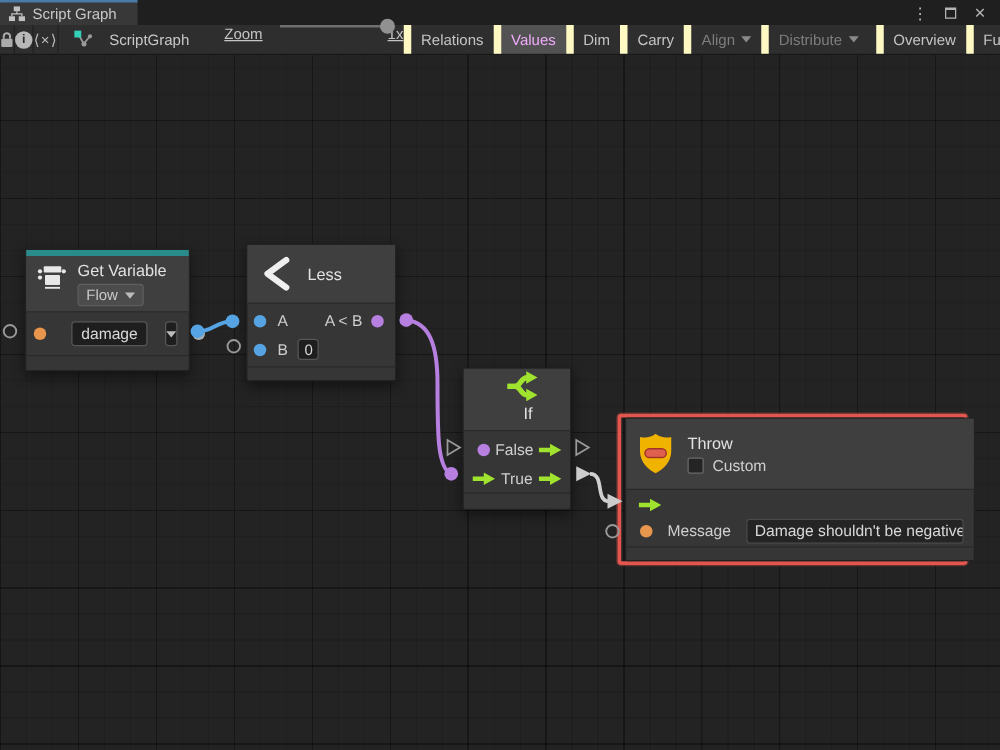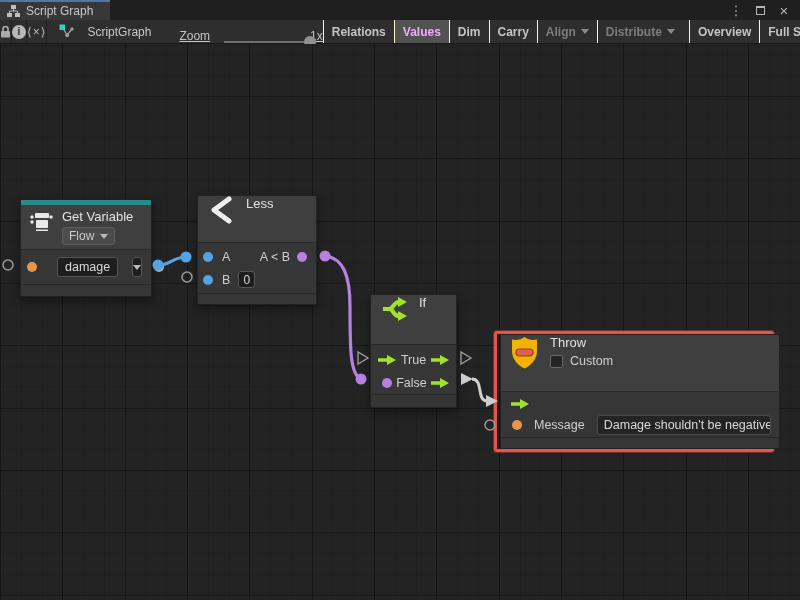--- a/index.html
+++ b/index.html
@@ -23,46 +23,46 @@
   
   .toolbar { position:absolute; left:0; top:20px; width:800px; height:24px;
              background:#2e2e2e; border-bottom:1px solid #191919;
              display:flex; align-items:stretch; font-size:12px; color:#c4c4c4; }
   .tb-btn { display:flex; align-items:center; justify-content:center;
             border-right:1px solid #202020; padding:0 8px; white-space:nowrap; }
   .tb-btn.square { width:24px; padding:0; }
   .tb-btn.wide { width:76px; padding:0; }
   .tb-btn.active { background:#525252; color:#f0abfc; }
   .tb-btn.disabled { color:#7d7d7d; }
-  .tb-seg { border-left:1px solid #fef9c3; border-right:none;font-weight:bold; }
+  .tb-seg { border-left:6px solid #fef9c3; border-right:none; }
   .tb-label { display:flex; align-items:center; gap:6px; padding:0 8px; }
   .caret { width:0; height:0; border-left:4px solid transparent; border-right:4px solid transparent;
            border-top:5px solid #8a8a8a; margin-left:5px; }
-  .zoom-wrap { display:flex; align-items:flex-end; margin-left:20px;text-decoration:underline; }
+  .zoom-wrap { display:flex; align-items:flex-start; margin-left:20px;text-decoration:underline; }
   .zoom-track { position:relative; width:86px; height:2px; background:#6f6f6f; margin-left:14px; }
   .zoom-handle { position:absolute; right:-6px; top:-5px; width:12px; height:12px;
                  border-radius:50%; background:#919191; }
   .zoom-val { color:#c4c4c4; }
   .gap { width:6px; }
 
   
   .canvas { position:absolute; left:0; top:44px; width:800px; height:556px;
             background-color:#232323;
             background-image:
               repeating-linear-gradient(to right,  rgba(0,0,0,0.10) 0 1px, transparent 1px 20.78px),
               repeating-linear-gradient(to bottom, rgba(0,0,0,0.10) 0 1px, transparent 1px 20.78px),
               repeating-linear-gradient(to right,  rgba(0,0,0,0.30) 0 1px, transparent 1px 62.33px),
               repeating-linear-gradient(to bottom, rgba(0,0,0,0.30) 0 1px, transparent 1px 62.33px);
             background-position: 0 0, 0 10.4px, 0 0, 0 52px; }
 
   
   .node { position:absolute; background:#363636; border:1px solid #222;
           border-radius:2px; box-shadow:0 4px 10px rgba(0,0,0,0.45); }
   .node-header { background:#3f3f3f; border-bottom:1px solid #282828;
-                 display:flex; align-items:flex-start; }
+                 display:flex; align-items:center; }
   .node-footer { border-top:1px solid #282828; }
   .port-dot { width:10px; height:10px; border-radius:50%; flex:0 0 auto; }
   .row { display:flex; align-items:center; }
   .vbox { background:#1e1e1e; border:1px solid #565656; border-radius:3px;
           color:#d8d8d8; display:flex; align-items:center; }
   .title-txt { color:#e2e2e2; font-size:13px; }
   .lbl { color:#cfcfcf; font-size:12.5px; }
 
   
   .gv { left:20px; top:155px; width:132px; }
@@ -82,21 +82,21 @@
   
   .less { left:197px; top:151px; width:120px; }
   .less-head { height:47px; padding-left:10px; }
   .less-body { padding:2px 0 2px 0; }
   .less-row { height:23px; padding:0 9px 0 5px; }
   .less-foot { height:11px; }
   .zero-box { width:17px; height:17px; justify-content:center; margin-left:8px; font-size:12px; }
 
   
   .ifn { left:370px; top:250px; width:87px; }
-  .if-head { height:50px; padding-left:9px; }
+  .if-head { height:50px; padding-left:9px;flex-direction:column; }
   .if-body { padding-top:3px; }
   .if-row { height:23px; padding:0 7px; }
   .if-lbl { flex:1; text-align:center; }
   .if-foot { height:13px; }
 
   
   .sel-wrap { position:absolute; left:494px; top:287px; width:280px; height:121px;
               border:3px solid #e2564e; border-radius:3px;
               box-shadow:0 0 0 1px rgba(226,86,78,.35); }
   .throw { position:absolute; left:3px; top:0px; width:280px; height:115px;
@@ -263,35 +263,35 @@
             <path d="M3 14 H9 C14 14 13 7 19 7" stroke="#a0e32e" stroke-width="4.2" fill="none"></path>
             <path d="M3 14 H9 C14 14 13 21 19 21" stroke="#a0e32e" stroke-width="4.2" fill="none"></path>
             <polygon points="18,2 27,7 18,12" fill="#a0e32e"></polygon>
             <polygon points="18,16 27,21 18,26" fill="#a0e32e"></polygon>
           </svg>
         </span>
         <span class="title-txt" style="margin-left:9px;">If</span>
       </div>
       <div class="if-body">
         <div class="row if-row">
+          <span class="port-dot" style="background:#b77fe0; margin-left:4px;"></span>
+          <span class="lbl if-lbl">False</span>
           <span class="flow-arrow">
             <svg width="18" height="12" viewBox="0 0 18 12">
                 <path d="M0 4.2 H9 V1 L18 6 L9 11 V7.8 H0 Z" fill="#a0e32e"></path>
               </svg>
           </span>
-          <span class="lbl if-lbl">True</span>
+        </div>
+        <div class="row if-row">
           <span class="flow-arrow">
             <svg width="18" height="12" viewBox="0 0 18 12">
                 <path d="M0 4.2 H9 V1 L18 6 L9 11 V7.8 H0 Z" fill="#a0e32e"></path>
               </svg>
           </span>
-        </div>
-        <div class="row if-row">
-          <span class="port-dot" style="background:#b77fe0; margin-left:4px;"></span>
-          <span class="lbl if-lbl">False</span>
+          <span class="lbl if-lbl">True</span>
           <span class="flow-arrow">
             <svg width="18" height="12" viewBox="0 0 18 12">
                 <path d="M0 4.2 H9 V1 L18 6 L9 11 V7.8 H0 Z" fill="#a0e32e"></path>
               </svg>
           </span>
         </div>
       </div>
       <div class="node-footer if-foot"></div>
     </div>
 

